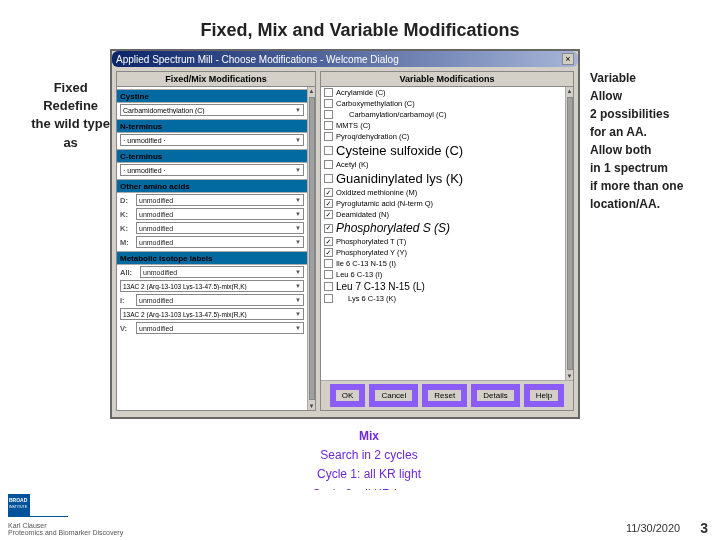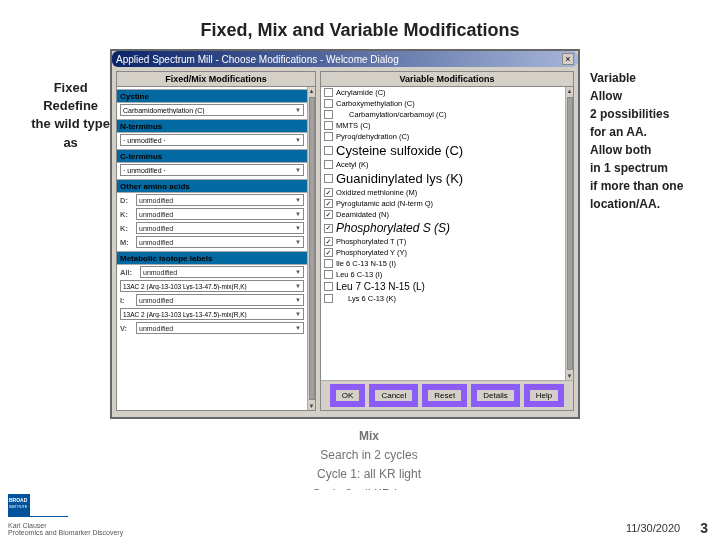--- a/index.html
+++ b/index.html
@@ -207,21 +207,21 @@
       font-weight: bold;
       color: #222;
       text-align: left;
       line-height: 1.5;
     }
 
     
     .bottom-section {
       padding: 8px 2px 4px 20px;
       font-size: 12px;
-      color: #737373;
+      color: #6d28d9;
       text-align: center;
       line-height: 1.6;
     }
 
     
     .footer {
       display: flex;
       justify-content: space-between;
       align-items: flex-end;
       padding: 4px 12px 4px 8px;

